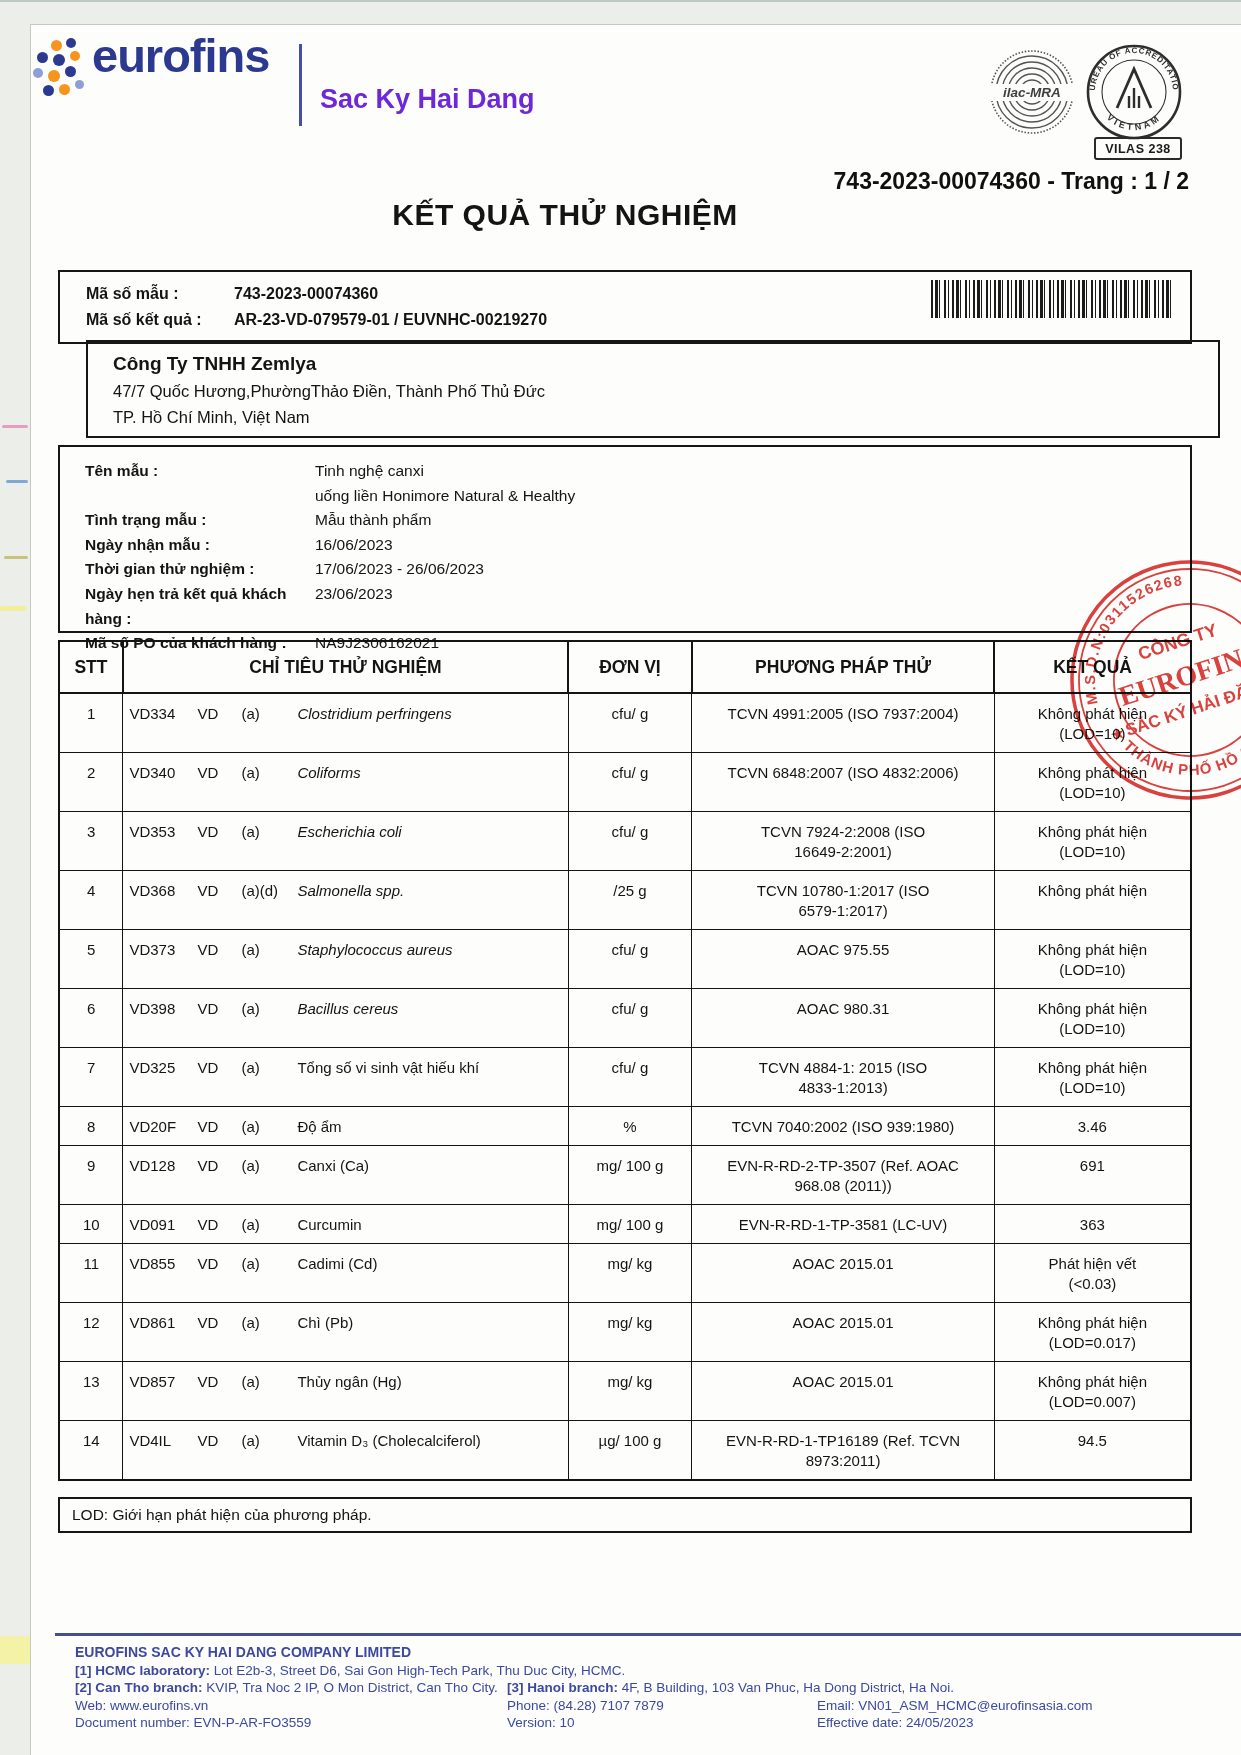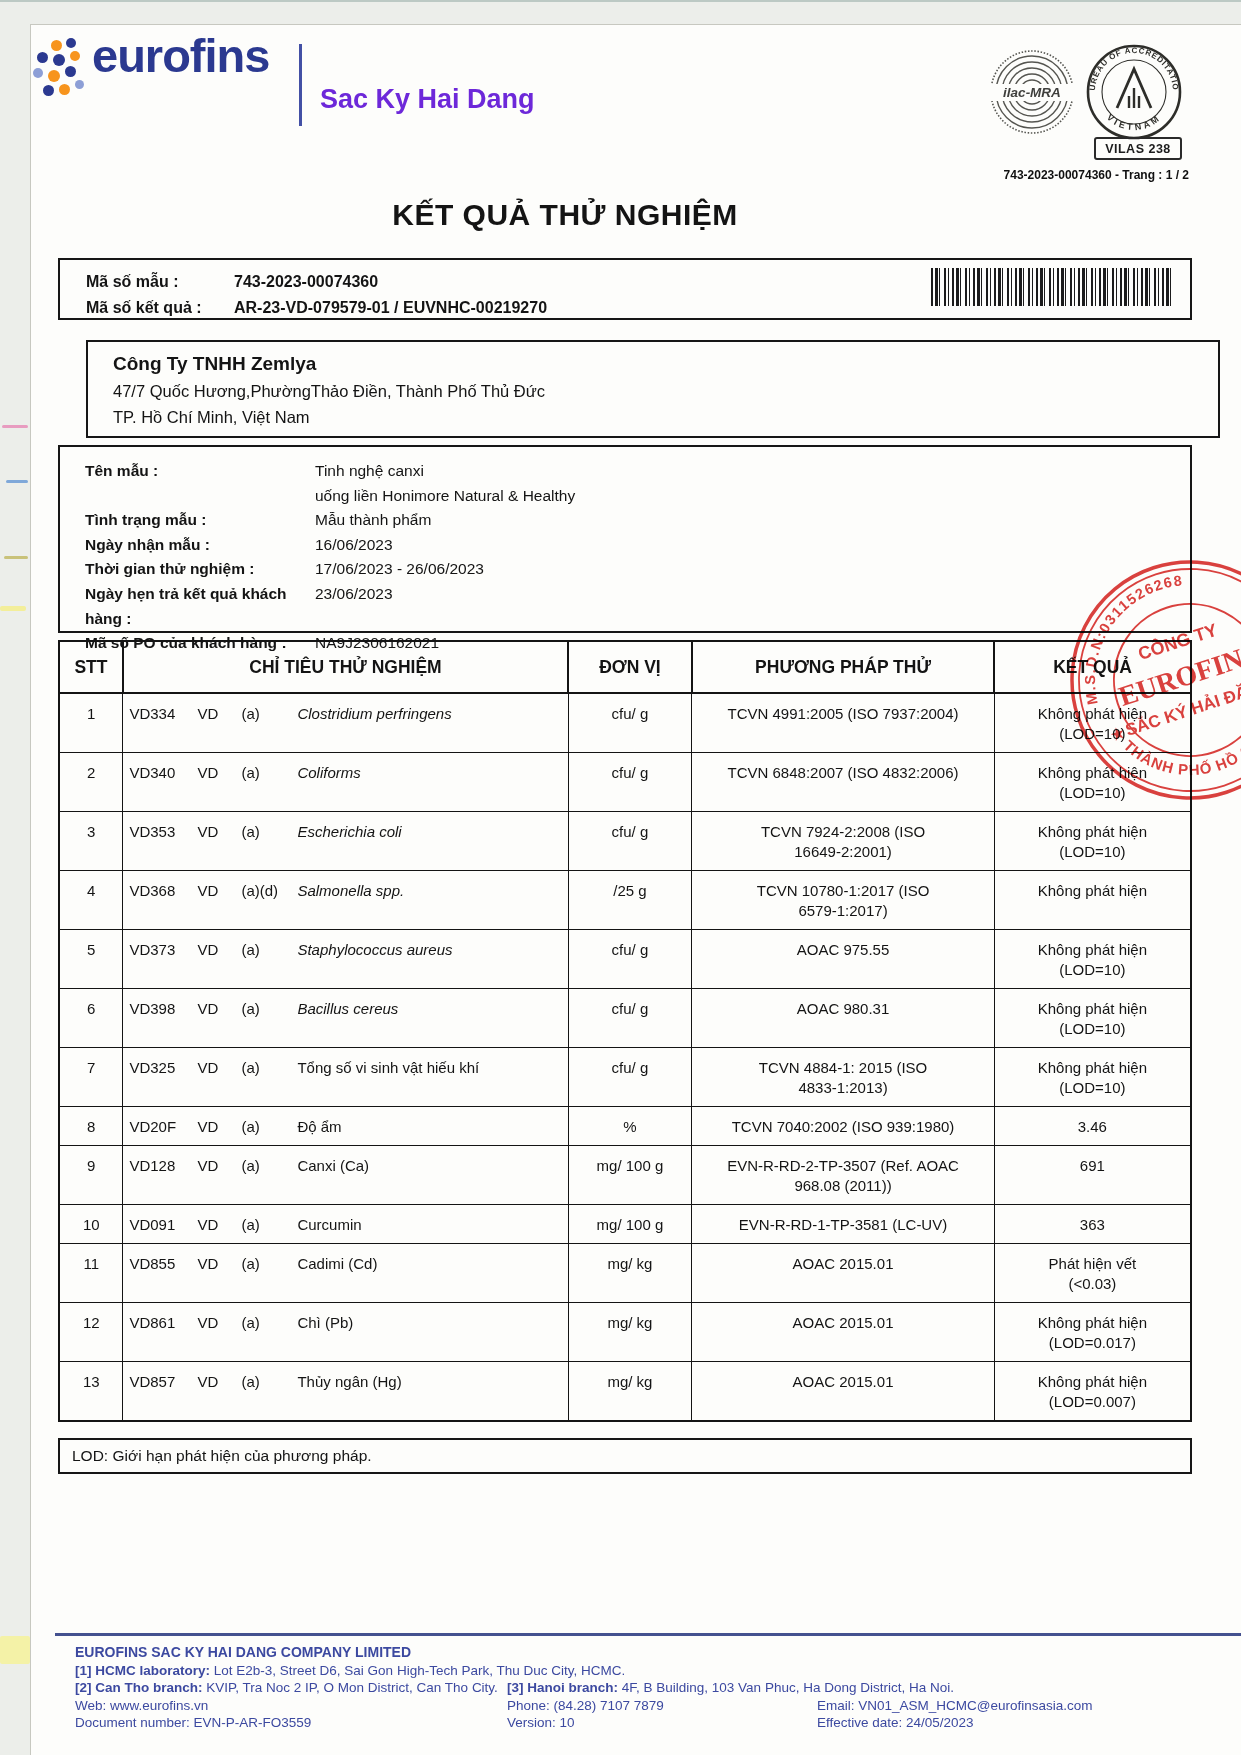--- a/index.html
+++ b/index.html
@@ -18,28 +18,28 @@
   .art.yellow1{left:0;top:606px;width:26px;height:5px;background:#f3ee9a;}
   .art.yellow2{left:0;top:1636px;width:30px;height:28px;background:#f6f29b;opacity:.85;}
 
   
   .logo-dots{position:absolute; left:33px; top:38px; width:58px; height:60px;}
   .logo-dots i{position:absolute; border-radius:50%;}
   .brand{position:absolute; left:92px; top:28px; font-size:47px; font-weight:700;
     color:#2b3990; letter-spacing:-1px;}
   .logo-divider{position:absolute; left:299px; top:44px; width:3px; height:82px; background:#4350a5;}
   .brand-sub{position:absolute; left:320px; top:84px; font-size:27px; font-weight:700; color:#6d28d9;}
-  .page-ref{position:absolute; right:52px; top:168px; font-size:12px; font-weight:600; color:#101010;}
+  .page-ref{position:absolute; right:52px; top:168px; font-size:23px; font-weight:600; color:#101010;}
 
   .doc-title{position:absolute; left:0; top:198px; width:1130px; text-align:center;
     font-size:30px; font-weight:700; letter-spacing:.5px;}
 
   
   .box{position:absolute; left:58px; width:1134px; border:2px solid #161616; box-sizing:border-box; background:transparent;}
-  .box1{top:258px; height:62px; padding:9px 0 0 26px;}
+  .box1{top:270px; height:74px; padding:9px 0 0 26px;}
   .kv{display:flex; line-height:26px; font-size:16px;}
   .kv .k{width:148px; font-weight:700;}
   .kv .v{font-weight:700;}
   .barcode{position:absolute; right:18px; top:8px; width:241px; height:38px;
     background:repeating-linear-gradient(90deg,#1b1b1b 0 2px,transparent 2px 4px,#1b1b1b 4px 7px,transparent 7px 8px,#1b1b1b 8px 9px,transparent 9px 13px,#1b1b1b 13px 15px,transparent 15px 17px,#1b1b1b 17px 18px,transparent 18px 21px);}
   .box2{top:340px; height:98px; padding:8px 0 0 25px;margin-left:28px;}
   .cust-name{font-size:19px; font-weight:700; line-height:28px;}
   .cust-addr{font-size:16.5px; line-height:26px;}
   .box3{top:445px; height:188px; padding:12px 0 0 25px;}
   .info-row{display:flex; line-height:24.6px; font-size:15.5px;}
@@ -367,20 +367,32 @@
           <td class="cell-parameter"><span class="pcode">VD857</span><span class="plab">VD</span><span class="pnote">(a)</span><span class="pname">Thủy ngân (Hg)</span></td>
           <td class="cell-unit">mg/ kg</td>
           <td class="cell-method">
             <div>AOAC 2015.01</div>
           </td>
           <td class="cell-result">
             <div>Không phát hiện</div>
             <div>(LOD=0.007)</div>
           </td>
         </tr>
+        <tr>
+          <td class="cell-stt">14</td>
+          <td class="cell-parameter"><span class="pcode">VD4IL</span><span class="plab">VD</span><span class="pnote">(a)</span><span class="pname">Vitamin D₃ (Cholecalciferol)</span></td>
+          <td class="cell-unit">µg/ 100 g</td>
+          <td class="cell-method">
+            <div>EVN-R-RD-1-TP16189  (Ref. TCVN</div>
+            <div>8973:2011)</div>
+          </td>
+          <td class="cell-result">
+            <div>94.5</div>
+          </td>
+        </tr>
       </tbody>
   </table>
   <div class="lod-box">
     <span>LOD: Giới hạn phát hiện của phương pháp.</span>
   </div>
 </div>
 
 <svg class="stamp" width="330" height="330" viewBox="-165 -165 330 330">
   <g transform="rotate(-18)" fill="none" stroke="#d8312e">
     <circle r="118" stroke-width="3.5"></circle>

